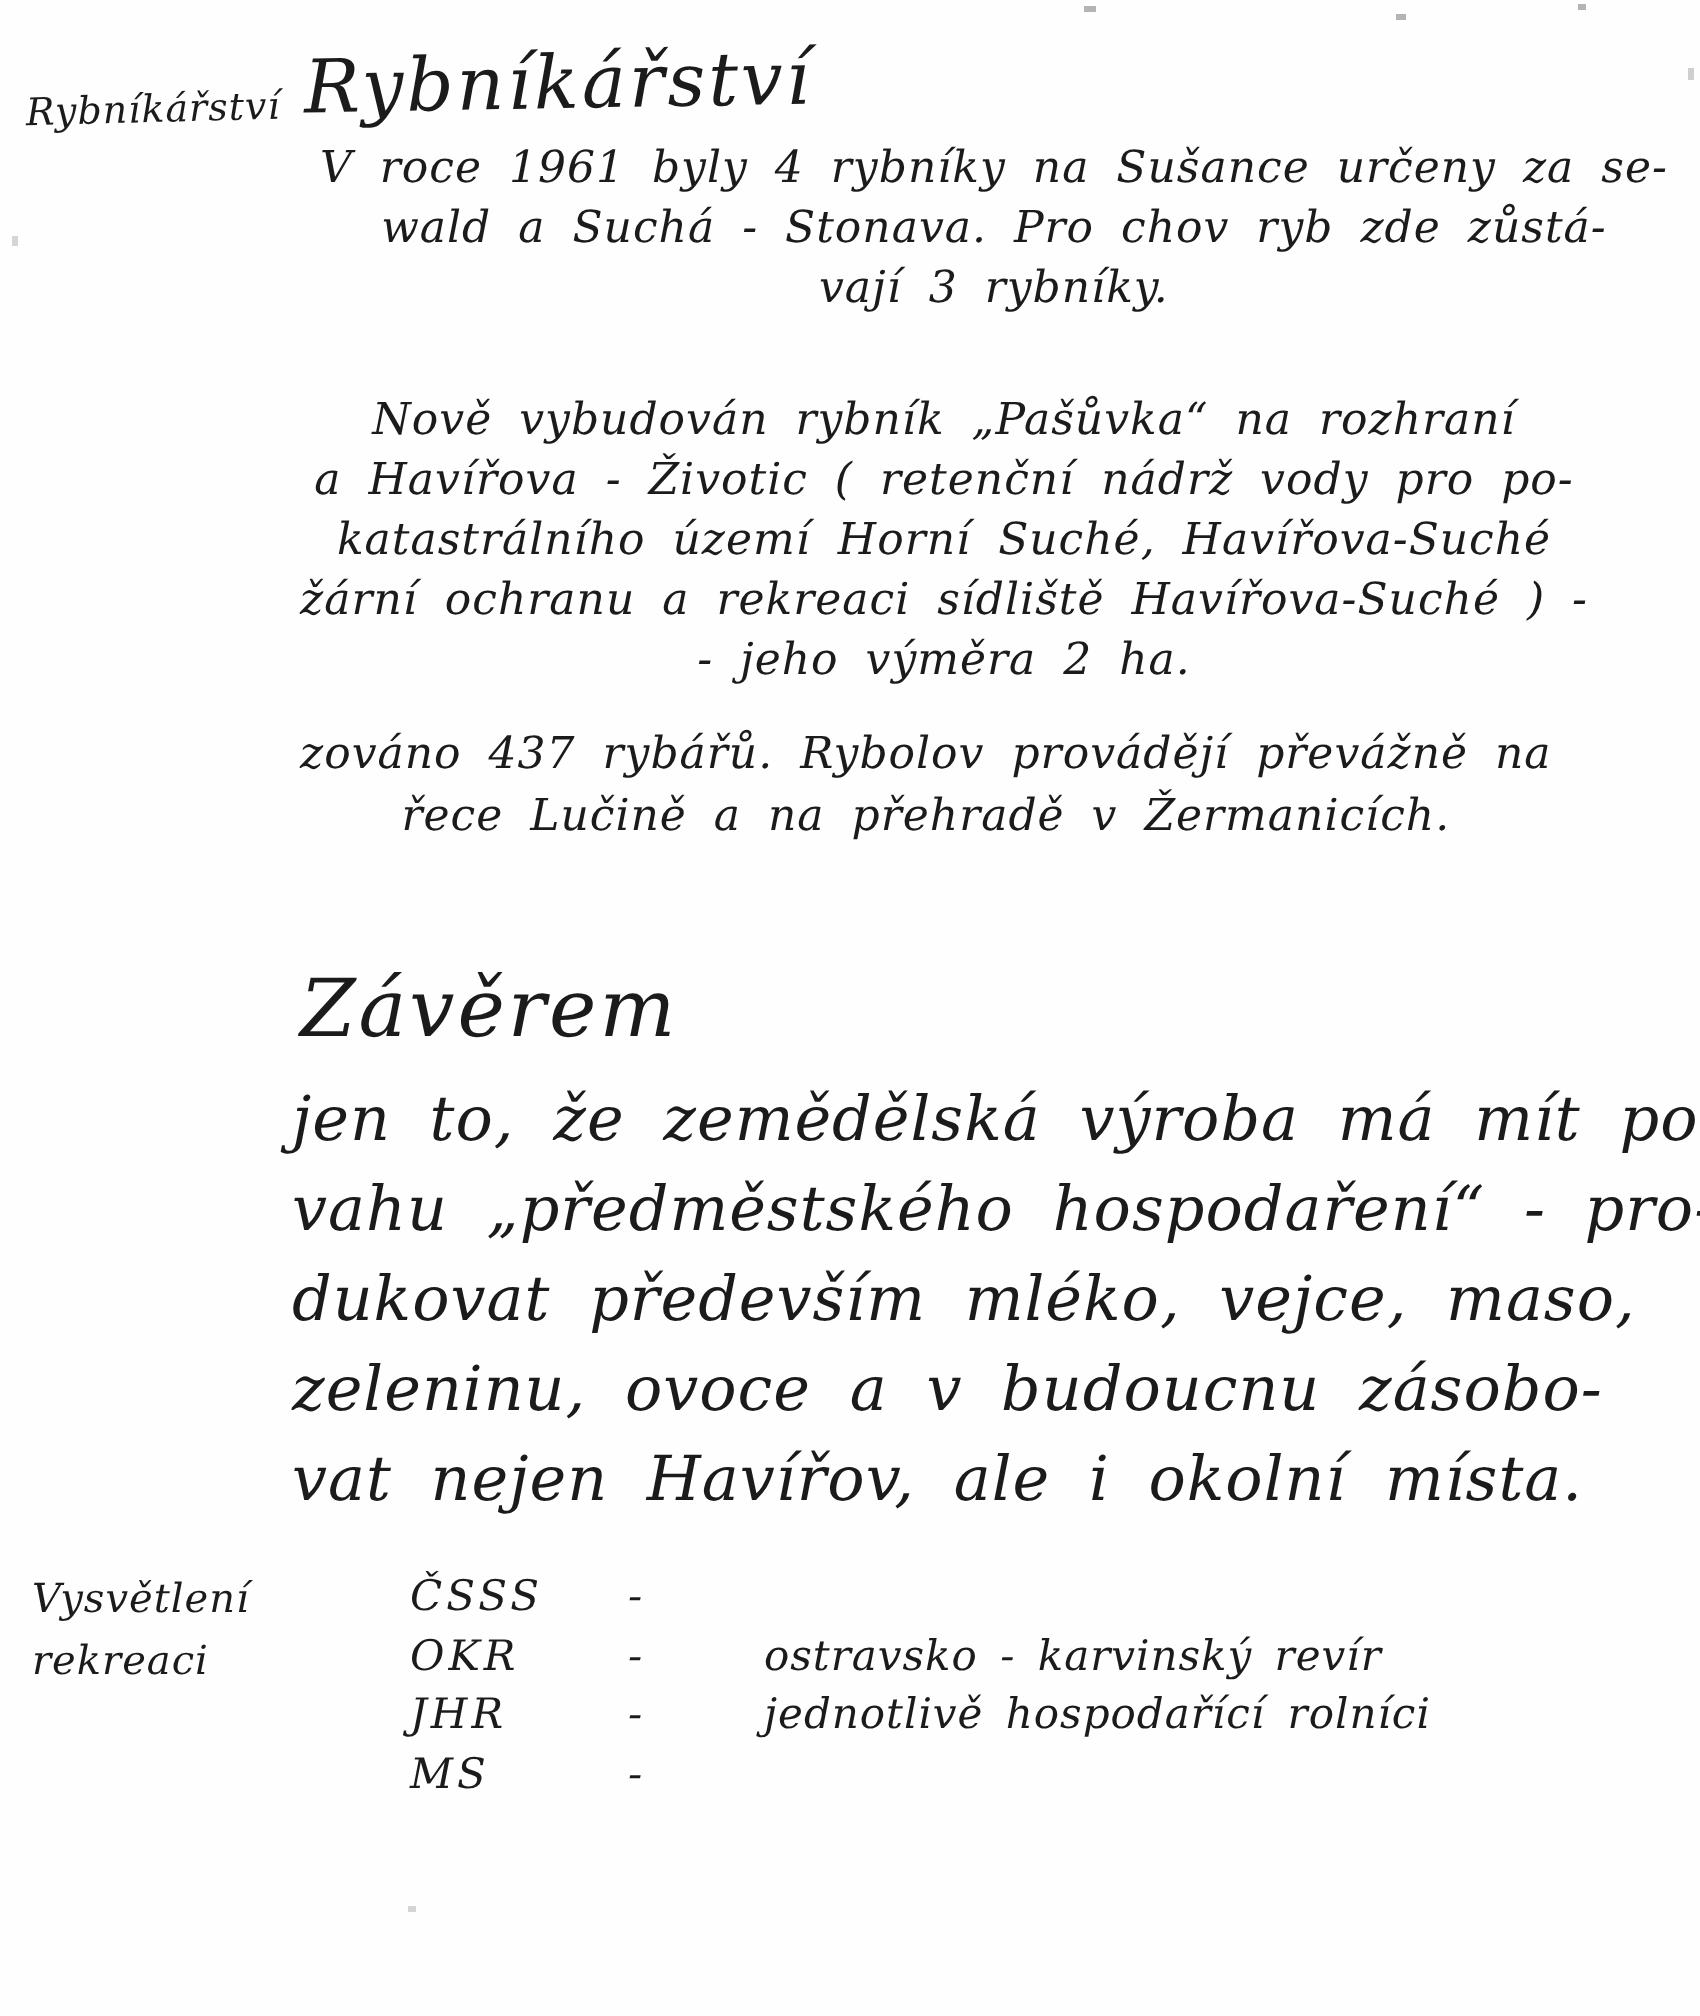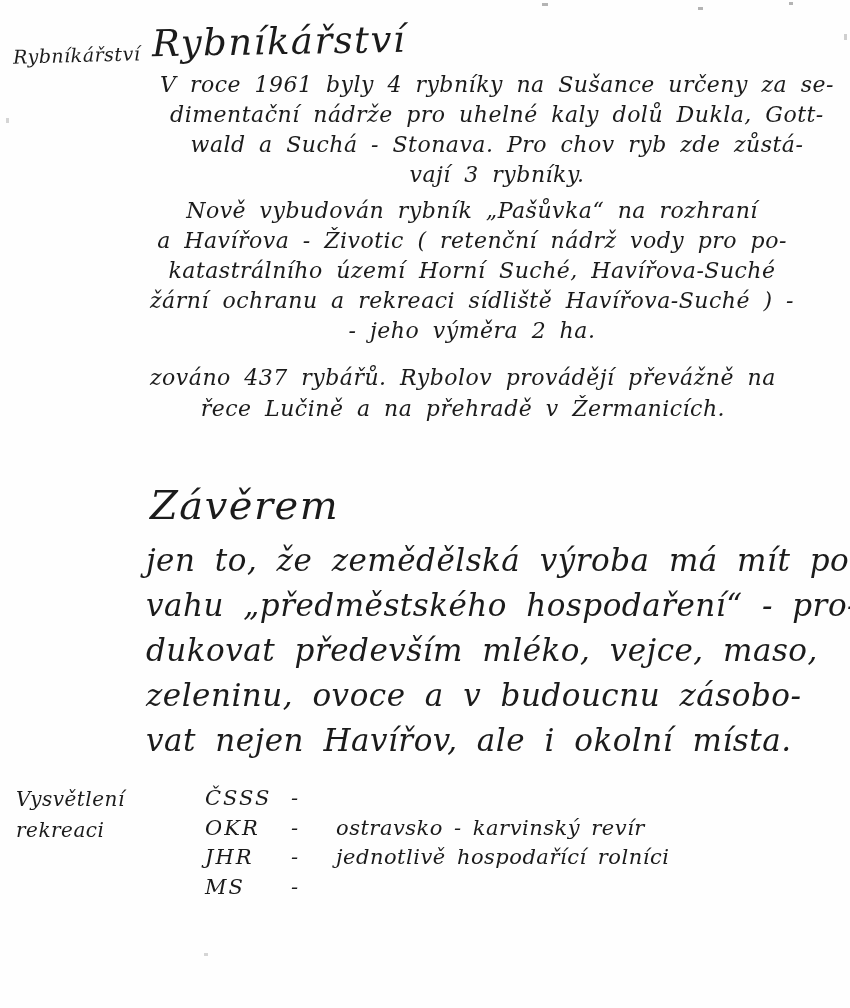--- a/index.html
+++ b/index.html
@@ -41,21 +41,21 @@
   }
 
   .abbrev-margin {
     position: absolute; left: 16px; top: 784px;
     font-size: 20px; line-height: 31px;
   }
   .abbrev-list {
     position: absolute; left: 205px; top: 784px;
     font-size: 21px; line-height: 29.5px;
   }
-  .abbrev-row { display: flex; }
+  .abbrev-row { display: flex; gap: 23px; }
   .abbrev-abbr { width: 86px; letter-spacing: 2px; }
   .abbrev-dash { width: 45px; text-align: left; }
   .abbrev-meaning { word-spacing: 4px; }
 
   
   .speck { position: absolute; background: #777; opacity: .55; }
   .speck.s1 { left: 542px; top: 3px;  width: 6px; height: 3px; }
   .speck.s2 { left: 698px; top: 7px;  width: 5px; height: 3px; }
   .speck.s3 { left: 789px; top: 2px;  width: 4px; height: 3px; }
   .speck.s4 { left: 844px; top: 34px; width: 3px; height: 6px; opacity:.35;}
@@ -71,21 +71,20 @@
 <div class="speck s4"></div>
 <div class="speck s5"></div>
 <div class="speck s6"></div>
 
 <div class="margin-note-top hw">Rybníkářství</div>
 
 <div class="main-heading hw">Rybníkářství</div>
 
 <div class="para para-1">
   <div class="hw">V roce 1961 byly 4 rybníky na Sušance určeny za se-</div>
-  <div class="hw">dimentační nádrže pro uhelné kaly dolů Dukla, Gott-</div>
   <div class="hw">wald a Suchá - Stonava. Pro chov ryb zde zůstá-</div>
   <div class="hw">vají 3 rybníky.</div>
 </div>
 
 <div class="para para-2">
   <div class="hw">Nově vybudován rybník „Pašůvka“ na rozhraní</div>
   <div class="hw">a Havířova - Životic ( retenční nádrž vody pro po-</div>
   <div class="hw">katastrálního území Horní Suché, Havířova-Suché</div>
   <div class="hw">žární ochranu a rekreaci sídliště Havířova-Suché ) -</div>
   <div class="hw">- jeho výměra 2 ha.</div>

